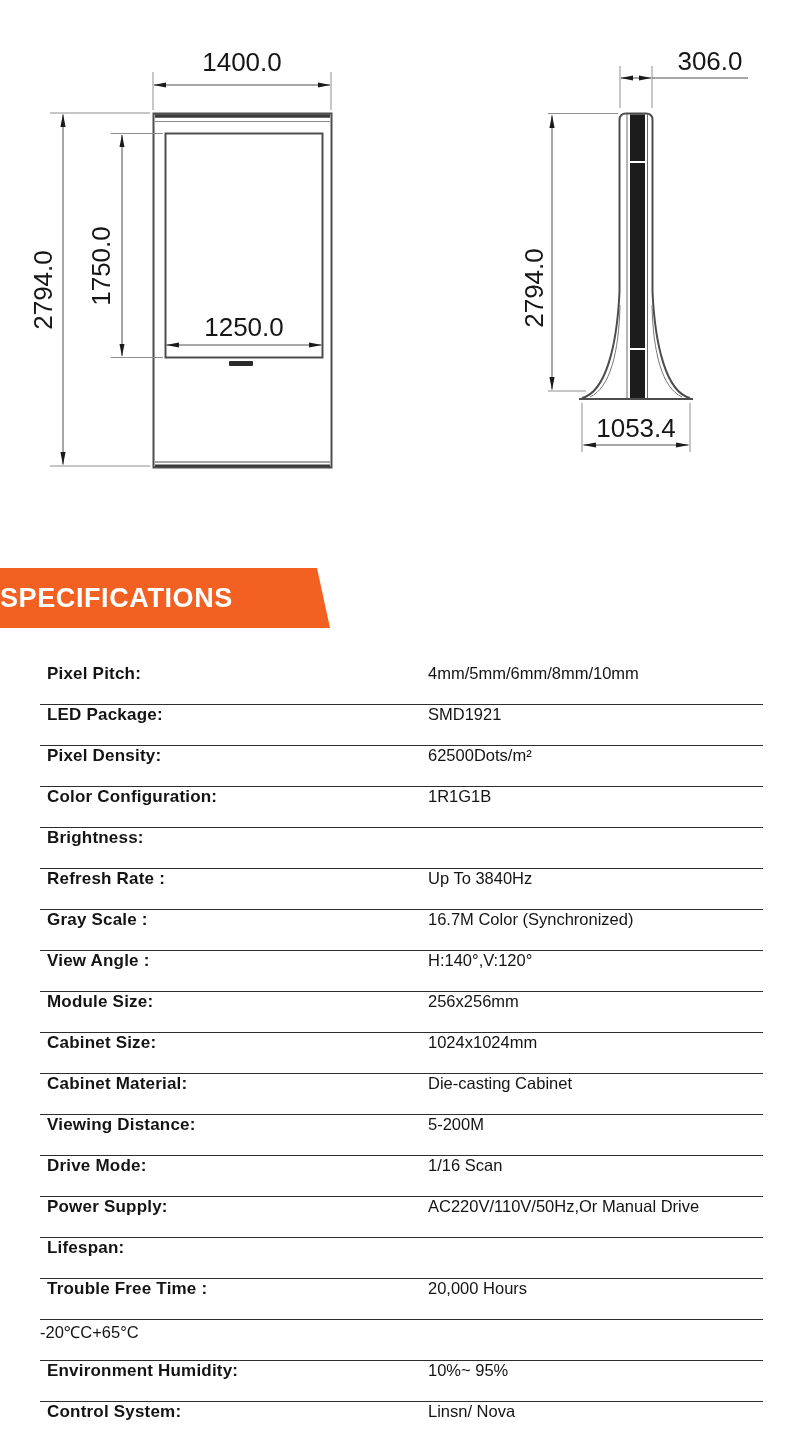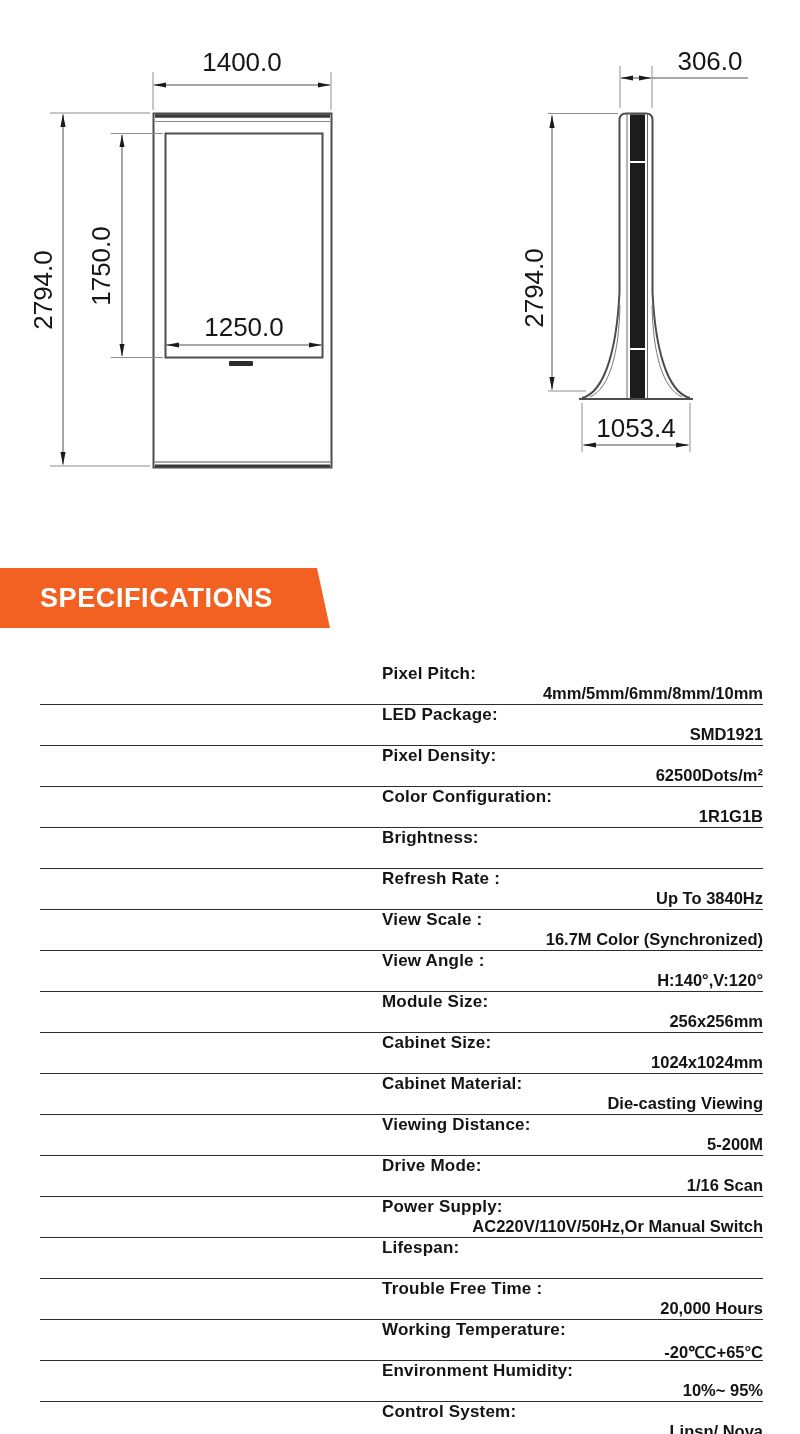--- a/index.html
+++ b/index.html
@@ -12,27 +12,27 @@
   svg .dim{stroke:#4f4f4f;stroke-width:1;}
   svg .shape{stroke:#4d4d4d;stroke-width:2;fill:#ffffff;}
   svg .thin{stroke:#777;stroke-width:1;fill:none;}
   svg .dt{font-family:"Liberation Sans",sans-serif;font-size:26px;fill:#161616;}
   .banner{
     position:absolute;top:568px;left:0;width:330px;height:60px;
     display:flex;align-items:center;
     clip-path:polygon(0 0,317px 0,330px 100%,0 100%);
     background:#F26122;
   }
-  .banner span{color:#fff;font-size:27px;font-weight:bold;letter-spacing:.6px;padding-left:40px;}
+  .banner span{color:#fff;font-size:27px;font-weight:bold;letter-spacing:.6px;}
   .spec-table{position:absolute;top:664px;left:40px;width:723px;}
-  .row{display:flex;align-items:flex-end;height:40px;border-bottom:1px solid #2d2d2d;flex-direction:column;}
+  .row{display:flex;align-items:flex-start;height:40px;border-bottom:1px solid #2d2d2d;}
   .row:last-child{border-bottom:none;}
   .cell{color:#141414;}
   .label{width:381px;padding-left:7px;font-weight:bold;font-size:17px;letter-spacing:.2px;}
-  .value{flex:1;font-weight:bold;font-size:16.5px;white-space:nowrap;}
+  .value{flex:1;font-weight:normal;font-size:16.5px;white-space:nowrap;}
 </style>
 </head>
 <body>
 
 <div class="drawings">
 <svg width="800" height="540" viewBox="0 0 800 540" xmlns="http://www.w3.org/2000/svg">
   <defs>
     <marker id="arr" viewBox="0 0 12 6" refX="11.5" refY="3" markerWidth="13" markerHeight="6.5" orient="auto-start-reverse">
       <path d="M0,0.6 L12,3 L0,5.4 Z" fill="#1a1a1a"></path>
     </marker>
@@ -137,60 +137,59 @@
     <div class="cell value">1R1G1B</div>
   </div>
   <div class="row">
     <div class="cell label">Brightness:</div>
   </div>
   <div class="row">
     <div class="cell label">Refresh Rate :</div>
     <div class="cell value">Up To 3840Hz</div>
   </div>
   <div class="row">
-    <div class="cell label">View Scale :</div>
+    <div class="cell label">Gray Scale :</div>
     <div class="cell value">16.7M Color (Synchronized)</div>
   </div>
   <div class="row">
     <div class="cell label">View Angle :</div>
     <div class="cell value">H:140°,V:120°</div>
   </div>
   <div class="row">
     <div class="cell label">Module Size:</div>
     <div class="cell value">256x256mm</div>
   </div>
   <div class="row">
     <div class="cell label">Cabinet Size:</div>
     <div class="cell value">1024x1024mm</div>
   </div>
   <div class="row">
     <div class="cell label">Cabinet Material:</div>
-    <div class="cell value">Die-casting Viewing</div>
+    <div class="cell value">Die-casting Cabinet</div>
   </div>
   <div class="row">
     <div class="cell label">Viewing Distance:</div>
     <div class="cell value">5-200M</div>
   </div>
   <div class="row">
     <div class="cell label">Drive Mode:</div>
     <div class="cell value">1/16 Scan</div>
   </div>
   <div class="row">
     <div class="cell label">Power Supply:</div>
-    <div class="cell value">AC220V/110V/50Hz,Or Manual Switch</div>
+    <div class="cell value">AC220V/110V/50Hz,Or Manual Drive</div>
   </div>
   <div class="row">
     <div class="cell label">Lifespan:</div>
   </div>
   <div class="row">
     <div class="cell label">Trouble Free Time :</div>
     <div class="cell value">20,000 Hours</div>
   </div>
   <div class="row">
-    <div class="cell label">Working Temperature:</div>
     <div class="cell value">-20℃C+65°C</div>
   </div>
   <div class="row">
     <div class="cell label">Environment Humidity:</div>
     <div class="cell value">10%~ 95%</div>
   </div>
   <div class="row">
     <div class="cell label">Control System:</div>
     <div class="cell value">Linsn/ Nova</div>
   </div>

